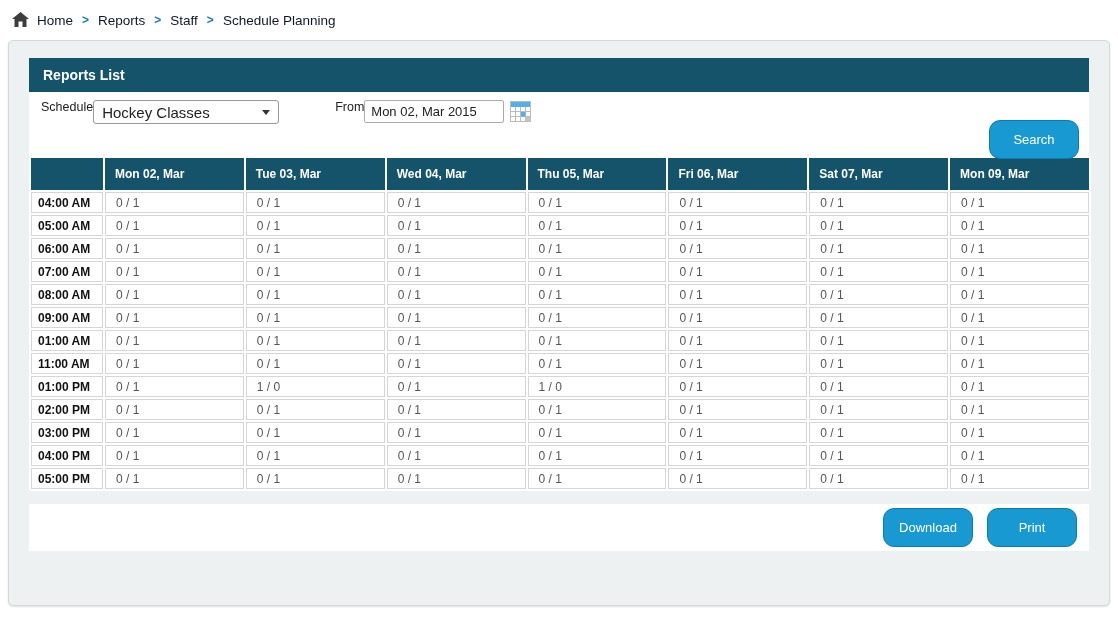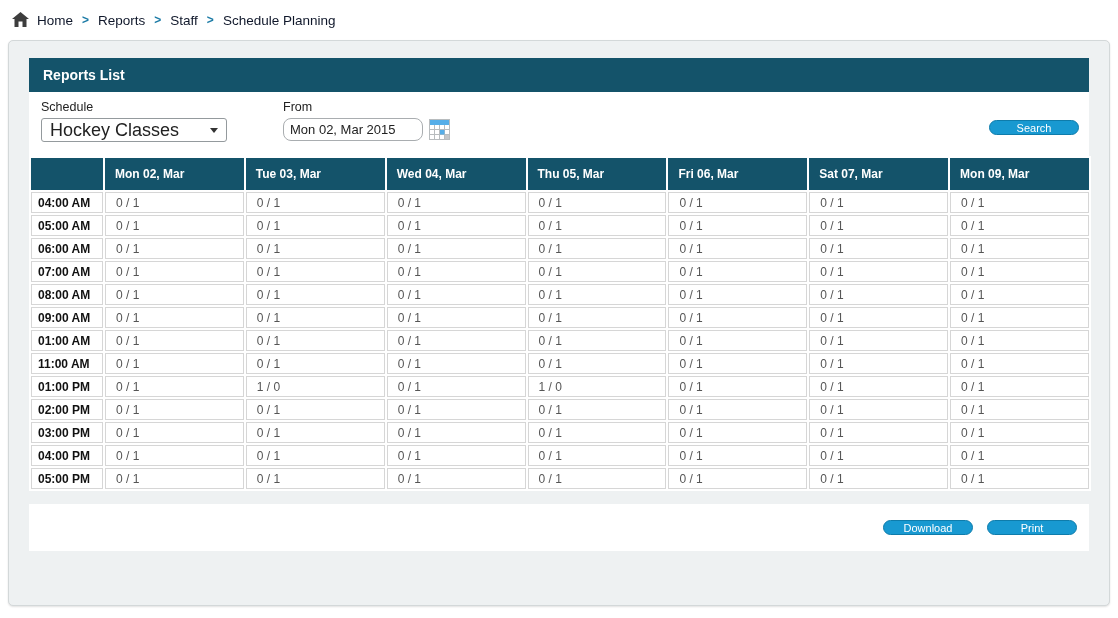--- a/index.html
+++ b/index.html
@@ -47,46 +47,46 @@
     height:34px;display:flex;align-items:center;
     padding-left:14px;
   }
   
   .filter-area{
     background:#ffffff;
     height:64px;
     padding:8px 10px 0 12px;
     display:flex;align-items:flex-start;
   }
-  .field-group{display:flex;flex-direction:column;}
+  .field-group{display:flex;flex-direction:row;}
   .field-label{font-size:12.5px;color:#222;margin-bottom:4px;}
   .select-box{
     width:186px;height:24px;
     background:#fff;border:1px solid #949a9d;border-radius:3px;
     display:flex;align-items:center;justify-content:space-between;
     padding:0 8px;cursor:pointer;
   }
-  .select-value{font-size:18px;color:#222;}
+  .select-value{font-size:15px;color:#222;}
   .chevron{width:0;height:0;border-left:4.5px solid transparent;border-right:4.5px solid transparent;border-top:5.5px solid #333;}
   .from-group{margin-left:56px;}
   .from-row{display:flex;align-items:center;gap:6px;}
   .date-input{
     width:140px;height:23px;
     border:1px solid #a9adb0;background:#fff;
     font-family:"Liberation Sans","DejaVu Sans",sans-serif;
-    font-size:13px;color:#222;padding:0 6px;border-radius:8px;
+    font-size:13px;color:#222;padding:0 6px;border-radius:2px;
   }
   .cal-btn{width:21px;height:21px;padding:0;border:none;background:transparent;cursor:pointer;display:inline-flex;}
   .filter-spacer{flex:1;}
   .btn{
     background:var(--btn);
     border:1px solid var(--btnBorder);
-    color:#fff;font-size:11px;
+    color:#fff;font-size:13px;
     font-family:"Liberation Sans","DejaVu Sans",sans-serif;
-    width:90px;height:15px;border-radius:11px;cursor:pointer;
+    width:90px;height:39px;border-radius:11px;cursor:pointer;
   }
   .search-btn{margin-top:20px;}
   
   table.sched{
     width:1062px;
     border-collapse:separate;border-spacing:2px;
     background:#fff;
     table-layout:fixed;
   }
   table.sched th{

